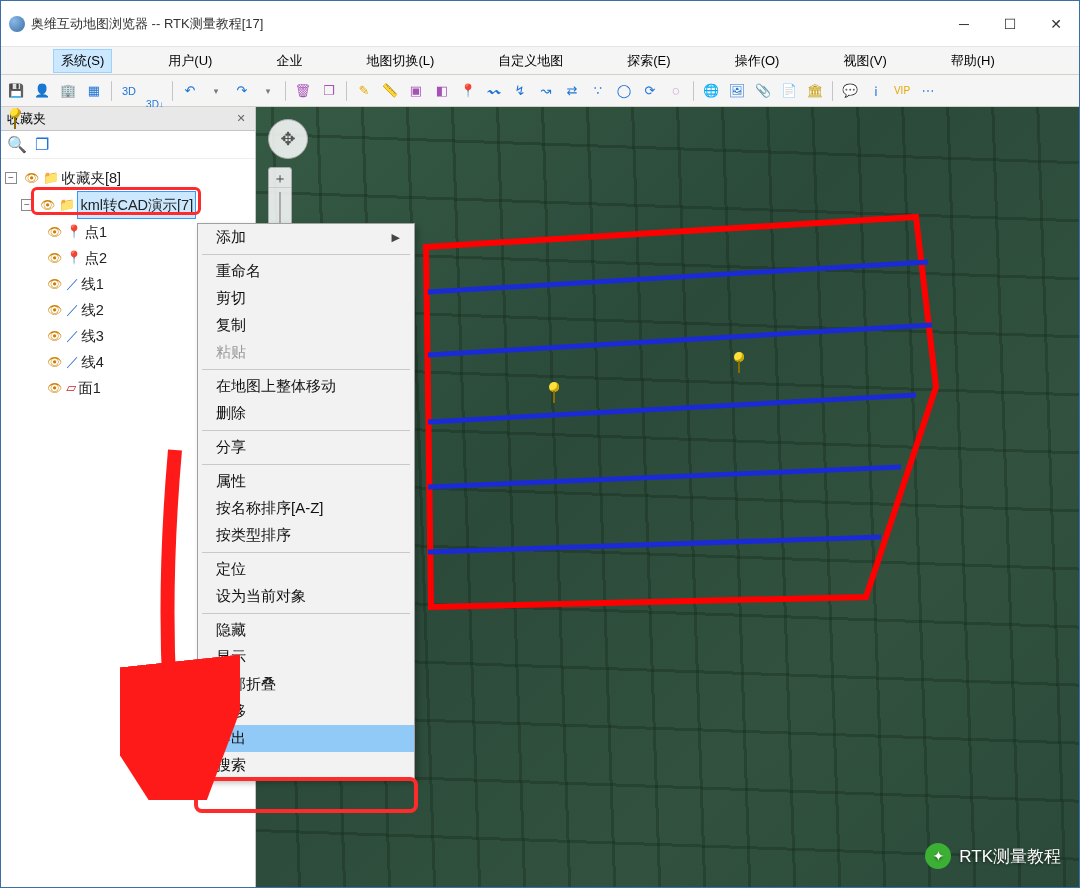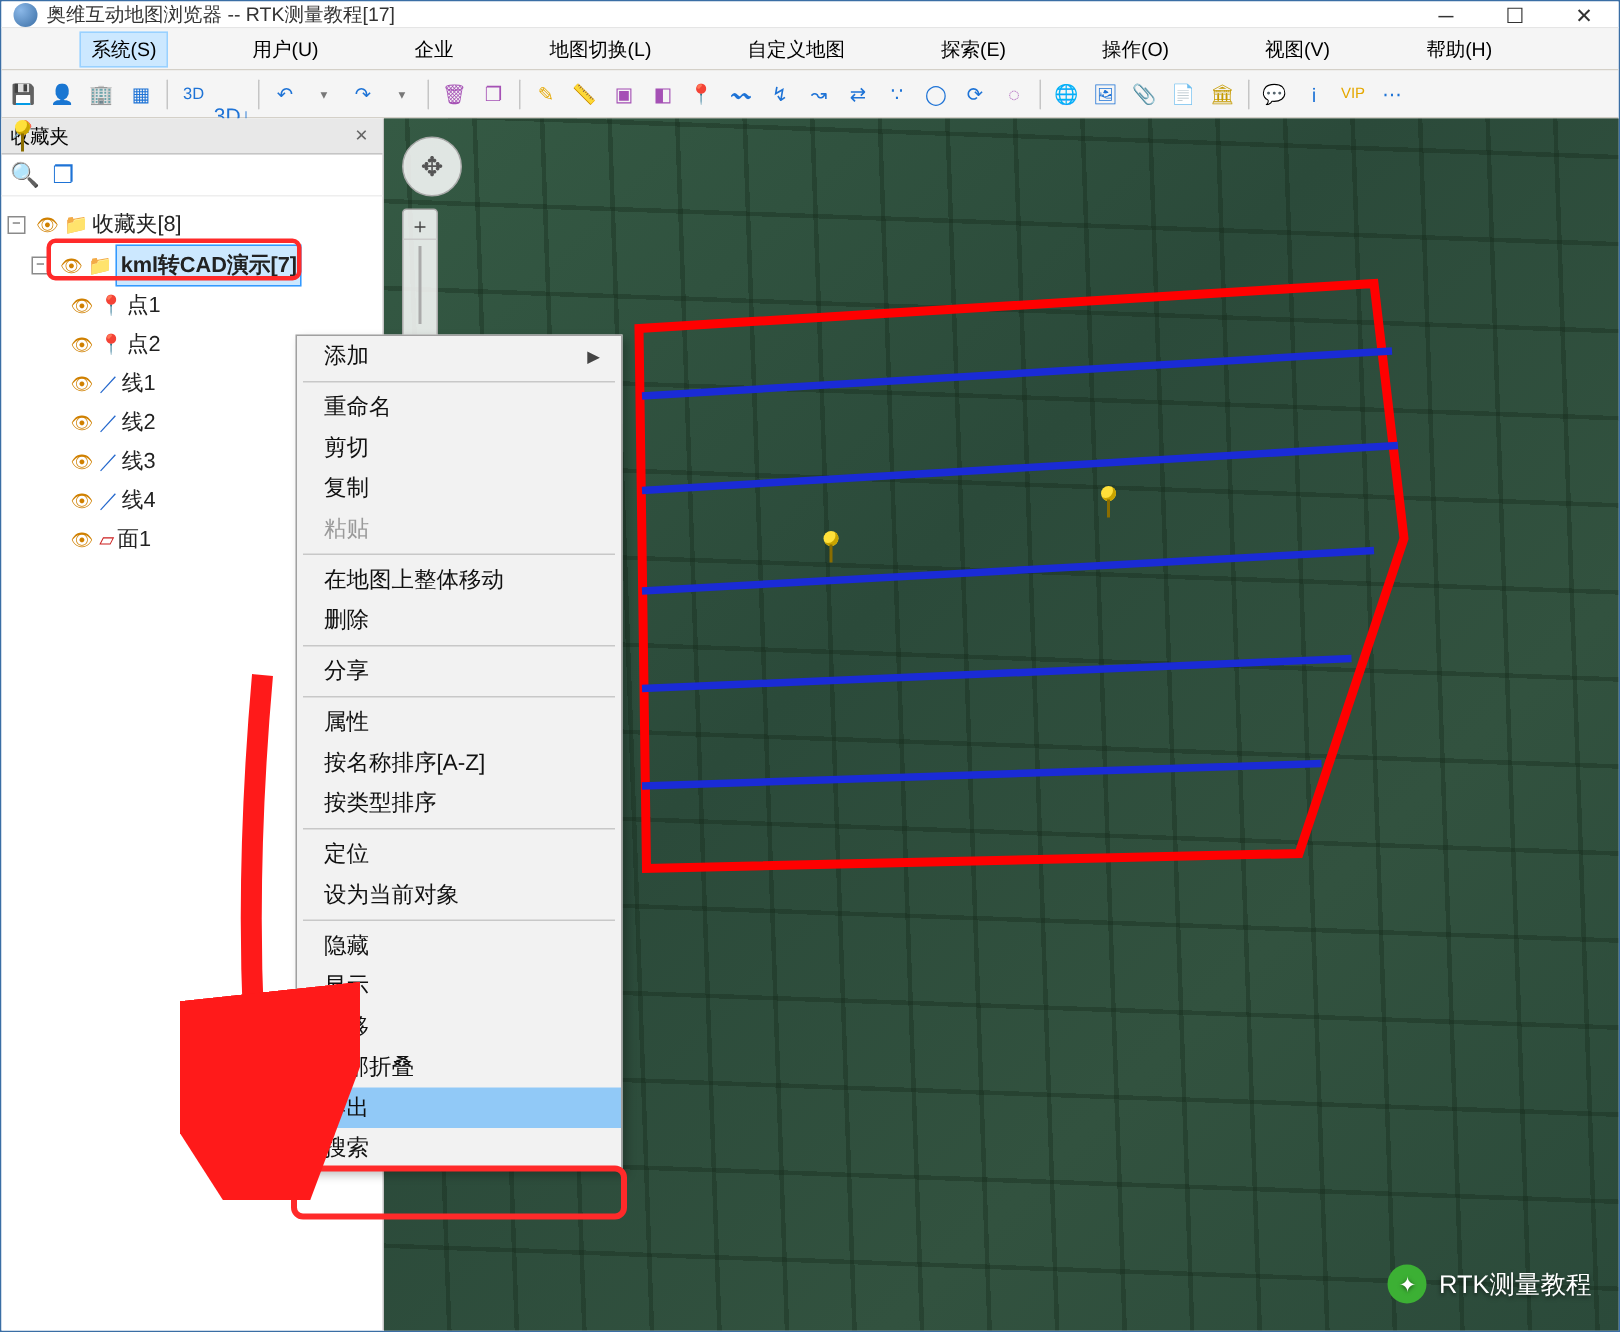--- a/index.html
+++ b/index.html
@@ -1,18 +1,18 @@
 <!DOCTYPE html>
 <html><head>
 <meta charset="utf-8">
 <style>
   * { box-sizing: border-box; margin: 0; padding: 0; font-family: "Microsoft YaHei", SimSun, sans-serif; }
   body { width: 1080px; height: 888px; overflow: hidden; background: #f0f0f0; }
   .window { width: 1080px; height: 888px; background: #fff; display: flex; flex-direction: column; border: 1px solid #3a6ea5; }
-  .titlebar { height: 18px; background: #fff; display: flex; align-items: center; padding: 0 0 0 8px; border-bottom: 1px solid #e5e5e5; }
+  .titlebar { height: 46px; background: #fff; display: flex; align-items: center; padding: 0 0 0 8px; border-bottom: 1px solid #e5e5e5; }
   .titlebar .appicon { width:16px; height:16px; border-radius:50%; background: radial-gradient(circle at 30% 30%, #8bb8e8, #3a6ea5); margin-right:6px; }
   .titlebar .title { font-size: 13px; color:#333; flex:1; }
   .winbtns { display:flex; }
   .winbtn { width:46px; height:30px; display:flex; align-items:center; justify-content:center; font-size:14px; color:#333; }
   .menubar { height:28px; background:#f5f5f5; border-bottom:1px solid #d4d0c8; display:flex; align-items:center; padding:0 4px; font-size:13px; }
   .menubar .mitem { padding:3px 8px; cursor:default;margin-left:48px; }
   .menubar .mitem.active { background:#cce8ff; border:1px solid #99d1ff; padding:2px 7px; }
   .toolbar { height:32px; background:#f5f5f5; border-bottom:1px solid #d4d0c8; display:flex; align-items:center; padding:0 4px; gap:4px; }
   .tbtn { width:22px; height:22px; display:flex; align-items:center; justify-content:center; font-size:13px; border-radius:2px; }
   .tbtn.sep { width:1px; height:20px; background:#c5c5c5; margin:0 2px; }
@@ -25,21 +25,21 @@
   .tree { flex:1; padding:6px 4px; font-size:14.5px; line-height:26px; color:#222; }
   .tnode { display:flex; align-items:center; gap:2px; white-space:nowrap; }
   .expander { width:12px; height:12px; border:1px solid #8a8a8a; display:inline-flex; align-items:center; justify-content:center; font-size:10px; line-height:1; color:#555; margin-right:3px; background:#fff;}
   .eye { color:#d08000; font-size:12px; margin:0 2px; }
   .folder { color:#e6b800; font-size:13px; }
   .pushpin { color:#f0c000; font-size:13px; }
   .lineic { color:#2266cc; font-size:13px; }
   .polyic { color:#cc2222; font-size:13px; }
   .indent1 { padding-left: 16px; }
   .indent2 { padding-left: 40px; }
-  .selnode { background:#cce8ff; border:1px solid #3399ff; padding:0 2px;font-weight:bold; }
+  .selnode { background:#cce8ff; border:1px solid #3399ff; padding:0 2px; }
   .annot-sel { position:absolute; border:3px solid #ff2a2a; border-radius:6px; pointer-events:none; }
   .map { flex:1; position:relative; background:#2b4a3a; overflow:hidden; }
   .satellite { position:absolute; inset:0; background:
       repeating-linear-gradient(88deg, rgba(0,0,0,0) 0 42px, rgba(20,40,25,.35) 42px 45px),
       repeating-linear-gradient(2deg, rgba(0,0,0,0) 0 55px, rgba(20,40,25,.35) 55px 58px),
       linear-gradient(135deg, #355a44, #2b4a3a 40%, #32523f 70%, #2b4a3a);
   }
   
   .boundary { position:absolute; fill:none; stroke:#ff0000; stroke-width:6; }
   .bline { position:absolute; stroke:#1a2bd6; stroke-width:5; }
@@ -90,21 +90,21 @@
       <div class="mitem">帮助(H)</div>
     </div>
 
   <div class="toolbar" id="toolbar">
       <div class="tbtn" style="color: rgb(30, 115, 214);">💾</div>
       <div class="tbtn" style="color: rgb(30, 115, 214);">👤</div>
       <div class="tbtn" style="color: rgb(30, 115, 214);">🏢</div>
       <div class="tbtn" style="color: rgb(30, 115, 214);">▦</div>
       <div class="tbtn sep"></div>
       <div class="tbtn" style="color: rgb(30, 115, 214); font-size: 11px;">3D</div>
-      <div class="tbtn" style="color: rgb(30, 115, 214); font-size: 14px; margin-top: 28px;">3D↓</div>
+      <div class="tbtn" style="color: rgb(30, 115, 214); font-size: 10px; margin-top: 28px;">3D↓</div>
       <div class="tbtn sep"></div>
       <div class="tbtn" style="color: rgb(30, 115, 214);">↶</div>
       <div class="tbtn" style="color: rgb(119, 119, 119); font-size: 9px;">▾</div>
       <div class="tbtn" style="color: rgb(30, 115, 214);">↷</div>
       <div class="tbtn" style="color: rgb(119, 119, 119); font-size: 9px;">▾</div>
       <div class="tbtn sep"></div>
       <div class="tbtn" style="color: rgb(165, 81, 181);">🗑</div>
       <div class="tbtn" style="color: rgb(165, 81, 181);">❐</div>
       <div class="tbtn sep"></div>
       <div class="tbtn" style="color: rgb(229, 168, 0);">✎</div>
@@ -278,24 +278,24 @@
         <span>设为当前对象</span>
       </div>
       <div class="ctxsep"></div>
       <div class="ctxitem">
         <span>隐藏</span>
       </div>
       <div class="ctxitem">
         <span>显示</span>
       </div>
       <div class="ctxitem">
+        <span>全部折叠</span>
+      </div>
+      <div class="ctxitem">
         <span>下移</span>
-      </div>
-      <div class="ctxitem">
-        <span>全部折叠</span>
       </div>
       <div class="ctxitem selected">
         <span>导出</span>
       </div>
       <div class="ctxitem">
         <span>搜索</span>
       </div>
     </div>
 
   <div class="annot-export" style="left:194px; top:777px; width:224px; height:36px;"></div>

